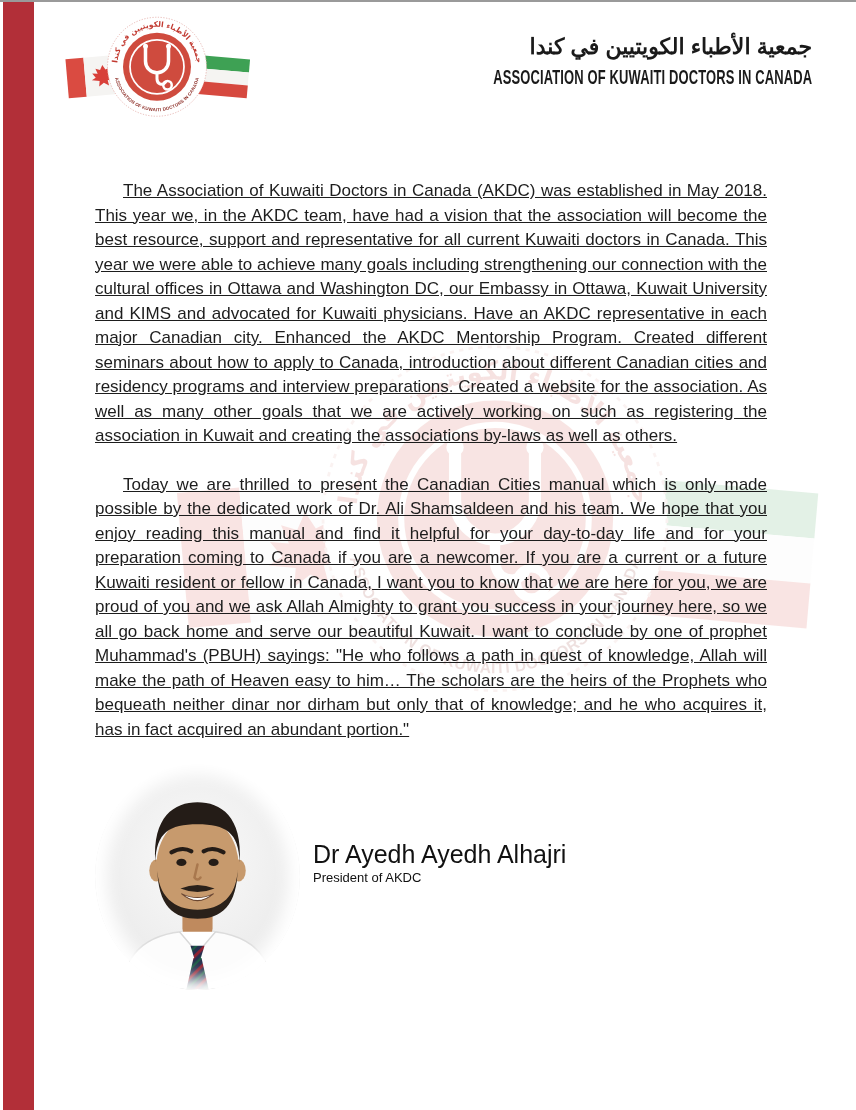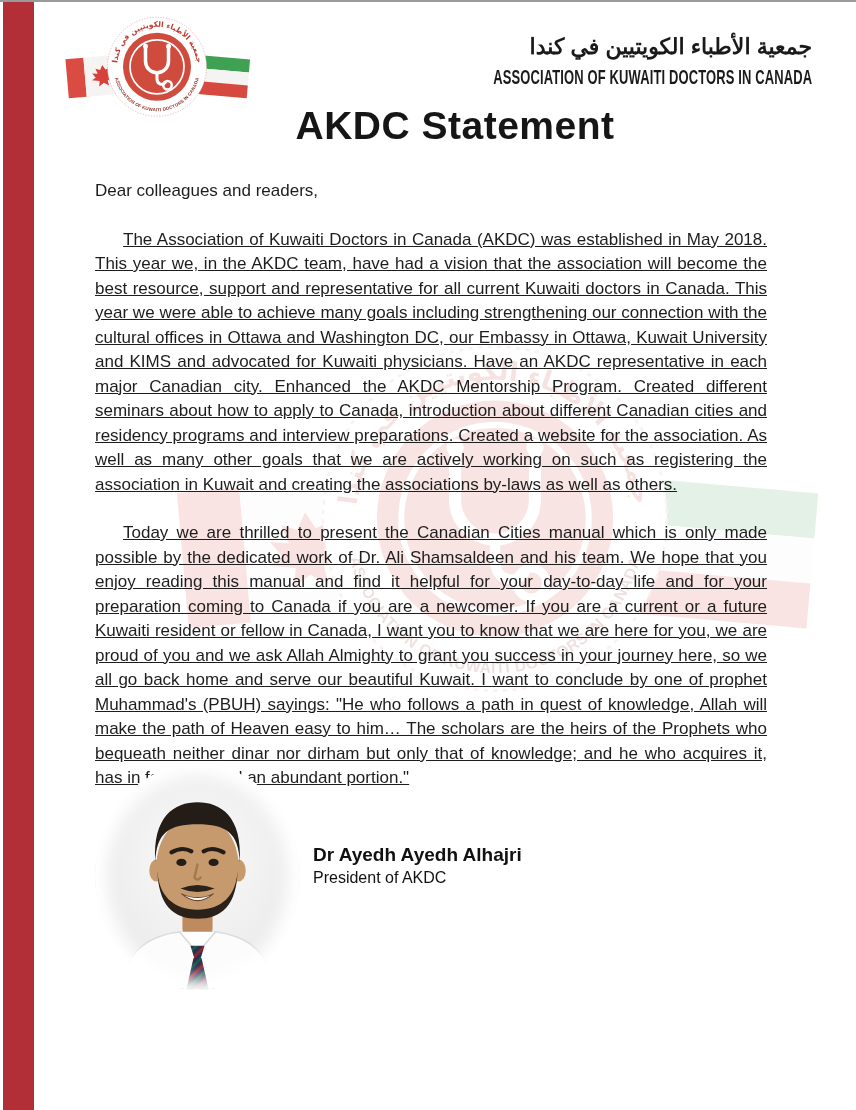--- a/index.html
+++ b/index.html
@@ -46,22 +46,22 @@
   .photo {
     position:absolute; left:0; top:0; width:205px; height:227px;
     border-radius:50%; overflow:hidden;
   }
   .photo svg { display:block; }
   .photo::after {
     content:""; position:absolute; inset:0; border-radius:50%;
     box-shadow: inset 0 0 16px 12px #ffffff;
   }
   .sig-text { position:absolute; left:218px; top:80px; color:#111; }
-  .sig-name { font-size:19px; font-weight:bold; line-height:23px; }
-  .sig-role { font-size:16px; line-height:23px; }
+  .sig-name { font-size:25px; font-weight:normal; line-height:23px; }
+  .sig-role { font-size:13px; line-height:23px; }
 </style>
 </head>
 <body>
 
 <svg class="defs-svg" aria-hidden="true">
   <defs>
     <path id="arcTop" d="M110,105 A80,80 0 0 1 270,105" fill="none"></path>
     <path id="arcBottom" d="M104,108 A86,86 0 0 0 276,108" fill="none"></path>
     <g id="akdc-logo">
 
@@ -114,24 +114,22 @@
   <div class="logo-box">
     <svg width="190" height="108" viewBox="0 0 380 215">
         <use href="#akdc-logo"></use>
       </svg>
   </div>
   <div class="org-names">
     <div class="org-arabic">جمعية الأطباء الكويتيين في كندا</div>
     <div class="org-english">ASSOCIATION OF KUWAITI DOCTORS IN CANADA</div>
   </div>
 
-  <h1 class="statement-title">AKDC Statement</h1>
 
   <div class="content">
-    <p class="salutation">Dear colleagues and readers,</p>
     <p class="para">The Association of Kuwaiti Doctors in Canada (AKDC) was established in May 2018. This year we, in the AKDC team, have had a vision that the association will become the best resource, support and representative for all current Kuwaiti doctors in Canada. This year we were able to achieve many goals including strengthening our connection with the cultural offices in Ottawa and Washington DC, our Embassy in Ottawa, Kuwait University and KIMS and advocated for Kuwaiti physicians. Have an AKDC representative in each major Canadian city. Enhanced the AKDC Mentorship Program. Created different seminars about how to apply to Canada, introduction about different Canadian cities and residency programs and interview preparations. Created a website for the association. As well as many other goals that we are actively working on such as registering the association in Kuwait and creating the associations by-laws as well as others.</p>
     <p class="para">Today we are thrilled to present the Canadian Cities manual which is only made possible by the dedicated work of Dr. Ali Shamsaldeen and his team. We hope that you enjoy reading this manual and find it helpful for your day-to-day life and for your preparation coming to Canada if you are a newcomer. If you are a current or a future Kuwaiti resident or fellow in Canada, I want you to know that we are here for you, we are proud of you and we ask Allah Almighty to grant you success in your journey here, so we all go back home and serve our beautiful Kuwait. I want to conclude by one of prophet Muhammad's (PBUH) sayings: "He who follows a path in quest of knowledge, Allah will make the path of Heaven easy to him… The scholars are the heirs of the Prophets who bequeath neither dinar nor dirham but only that of knowledge; and he who acquires it, has in fact acquired an abundant portion."</p>
   </div>
 
   <div class="signature">
     <div class="photo">
       <svg width="205" height="227" viewBox="0 0 204 224">
         <defs>
           <radialGradient id="bgGrad" cx="50%" cy="42%" r="70%">
             <stop offset="0%" stop-color="#fafafa"></stop>

